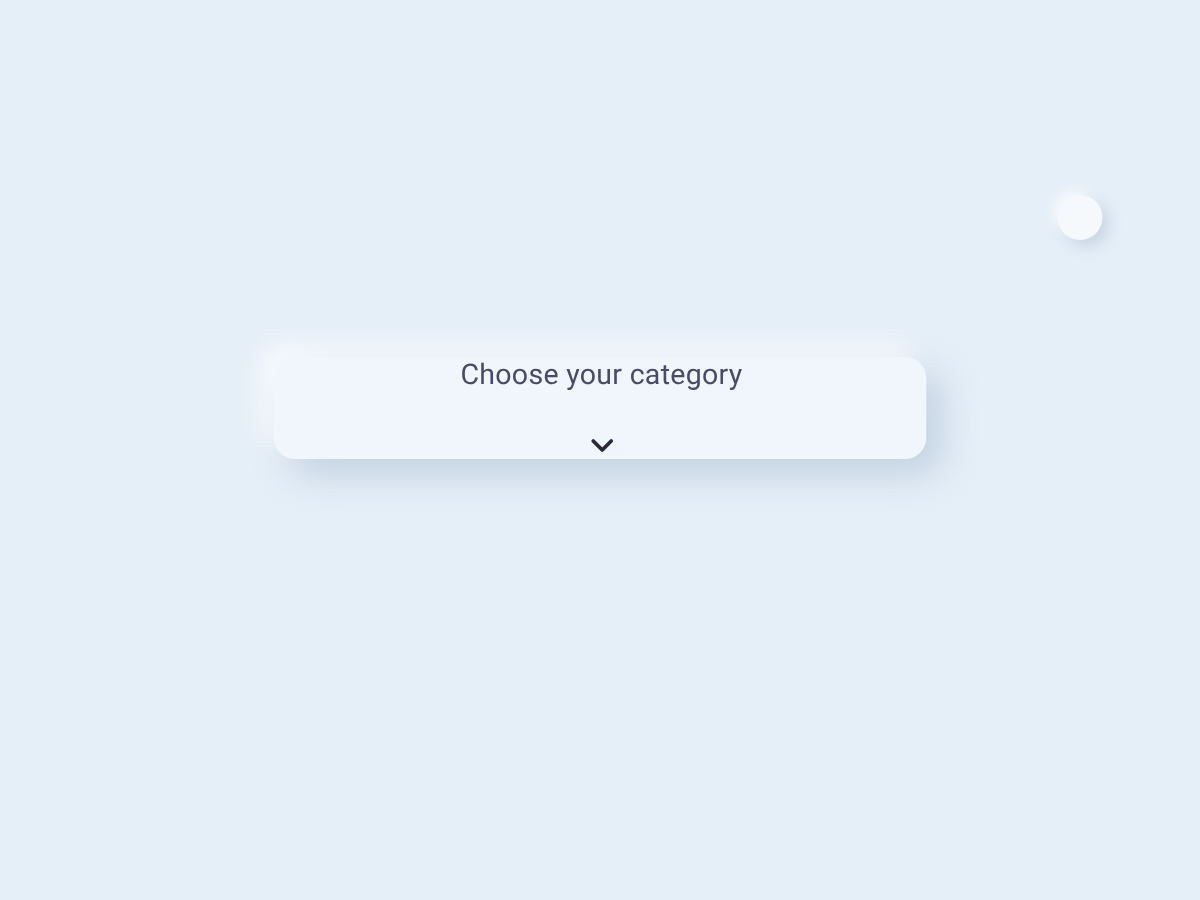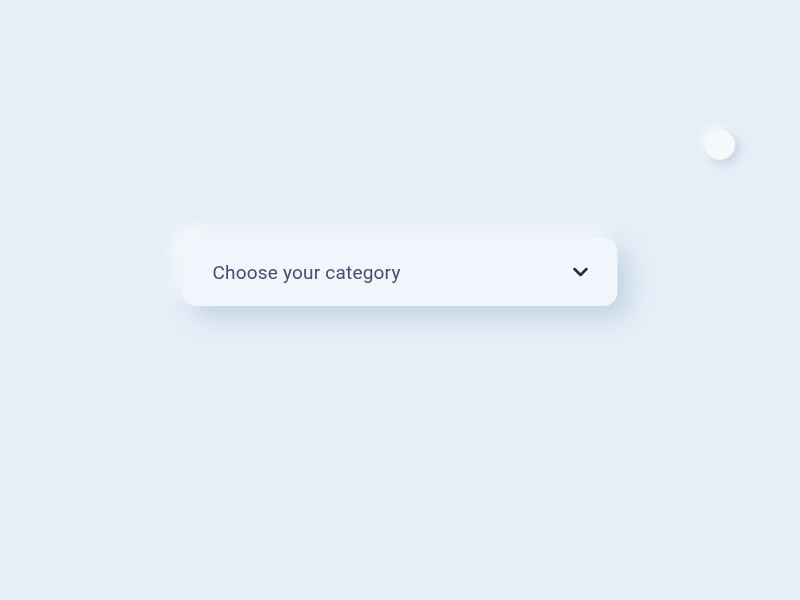--- a/index.html
+++ b/index.html
@@ -45,20 +45,21 @@
       background: #f0f6fb;
       border-radius: 14px;
       box-shadow: 
         10px 10px 24px rgba(150, 170, 195, 0.45),
         -8px -8px 18px rgba(255, 255, 255, 0.85);
       display: flex;
       align-items: center;
       justify-content: space-between;
       padding: 0 28px 0 30px;
       cursor: pointer;
+      flex-direction: column;
     }
     
     .dropdown-label {
       font-size: 19px;
       color: #4a4a6a;
       font-weight: 400;
       letter-spacing: 0.2px;
     }
     
     .chevron-icon {

